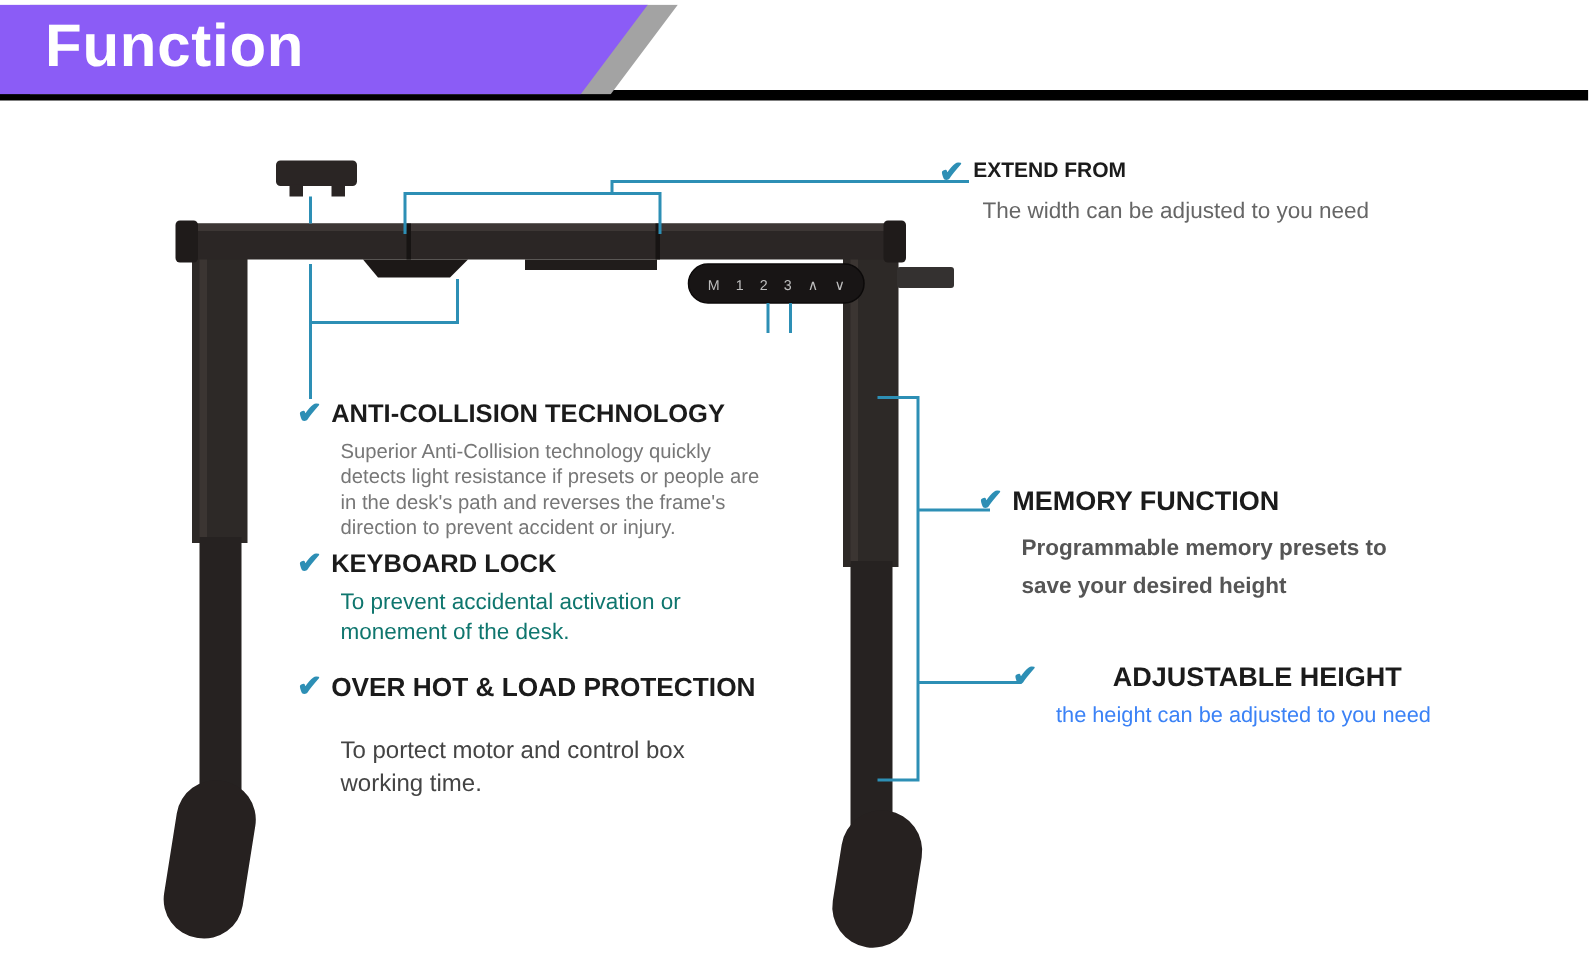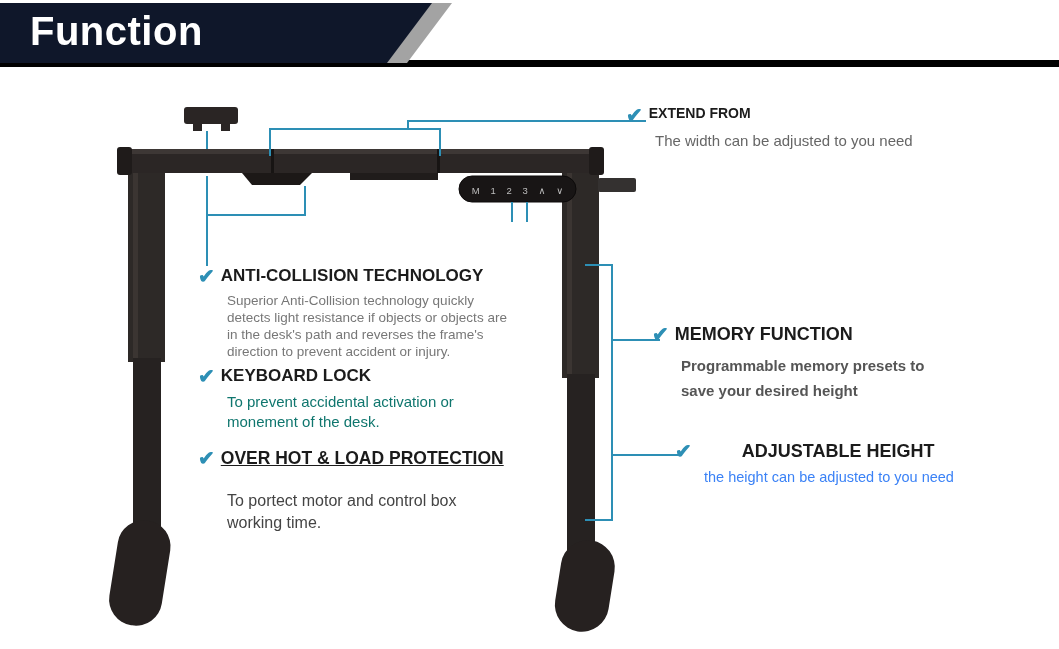--- a/index.html
+++ b/index.html
@@ -22,21 +22,21 @@
     position:absolute;
     left:20px; top:3px;
     width:432px; height:60px;
     background:#a3a3a3;
     clip-path:polygon(0 0,100% 0,calc(100% - 45px) 100%,0 100%);
   }
   .banner-black{
     position:absolute;
     left:0; top:3px;
     width:432px; height:60px;
-    background:#0f172a;
+    background:#8b5cf6;
     clip-path:polygon(0 0,100% 0,calc(100% - 45px) 100%,0 100%);
   }
   .banner-title{
     position:absolute;
     left:30px; top:6px;
     color:#fff;
     font-size:40px;
     font-weight:800;
     letter-spacing:0.5px;
   }
@@ -81,21 +81,21 @@
 
   .anti{left:198px;top:266px;width:320px;}
   .anti .co-title{font-size:17px;}
   .anti .co-body{margin-left:29px;margin-top:6px;width:282px;font-size:13.5px;line-height:17px;color:#777;}
 
   .keyboard{left:198px;top:366px;width:300px;}
   .keyboard .co-title{font-size:17px;}
   .keyboard .co-body{margin-left:29px;margin-top:6px;width:250px;font-size:15px;line-height:20px;color:#0f766e;}
 
   .overheat{left:198px;top:448px;width:320px;}
-  .overheat .co-title{font-size:17.5px;text-decoration:underline;}
+  .overheat .co-title{font-size:17.5px;}
   .overheat .co-body{margin-left:29px;margin-top:22px;width:270px;font-size:16px;line-height:22px;color:#444;}
 
   .memory{left:652px;top:324px;width:320px;}
   .memory .co-title{font-size:18px;}
   .memory .co-body{margin-left:29px;margin-top:8px;width:260px;font-size:15px;line-height:25px;color:#555;font-weight:bold;}
 
   .adjust{left:675px;top:441px;width:320px;}
   .adjust .co-title{font-size:18px;margin-left:44px;}
   .adjust .co-body{margin-left:29px;margin-top:7px;width:280px;font-size:14.5px;color:#3b82f6;}
 </style>
@@ -179,21 +179,21 @@
       <span class="co-title">EXTEND FROM</span>
     </div>
     <div class="co-body">The width can be adjusted to you need</div>
   </div>
 
   <div class="callout anti">
     <div class="co-head">
       <span class="check">✔</span>
       <span class="co-title">ANTI-COLLISION TECHNOLOGY</span>
     </div>
-    <div class="co-body">Superior Anti-Collision technology quickly detects light resistance if objects or objects are in the desk's path and reverses the frame's direction to prevent accident or injury.</div>
+    <div class="co-body">Superior Anti-Collision technology quickly detects light resistance if presets or people are in the desk's path and reverses the frame's direction to prevent accident or injury.</div>
   </div>
 
   <div class="callout keyboard">
     <div class="co-head">
       <span class="check">✔</span>
       <span class="co-title">KEYBOARD LOCK</span>
     </div>
     <div class="co-body">To prevent accidental activation or monement of the desk.</div>
   </div>
 

